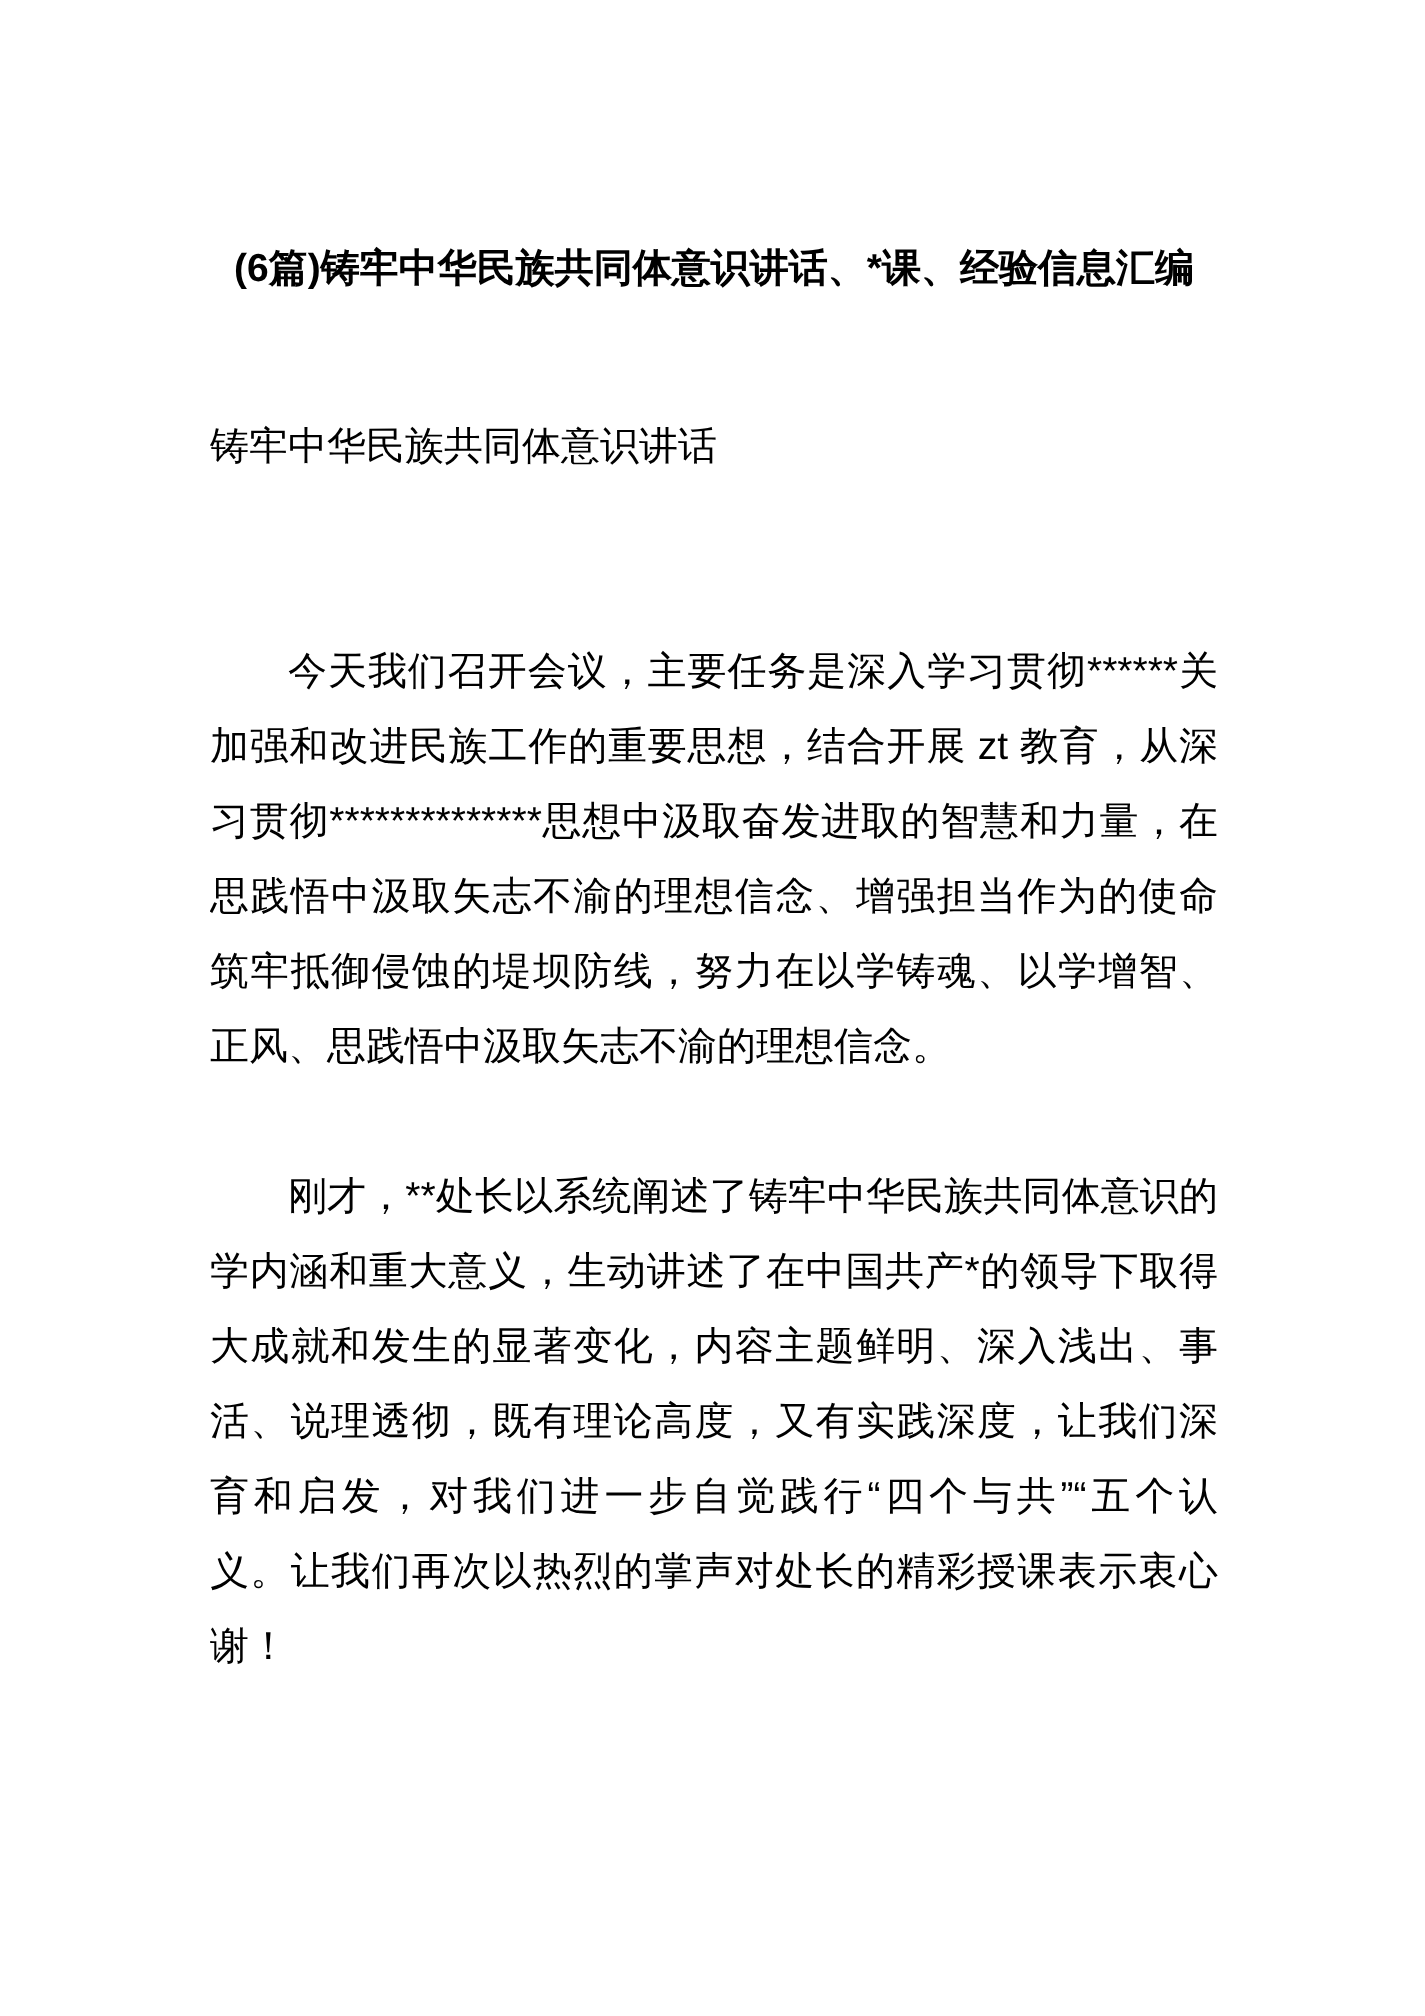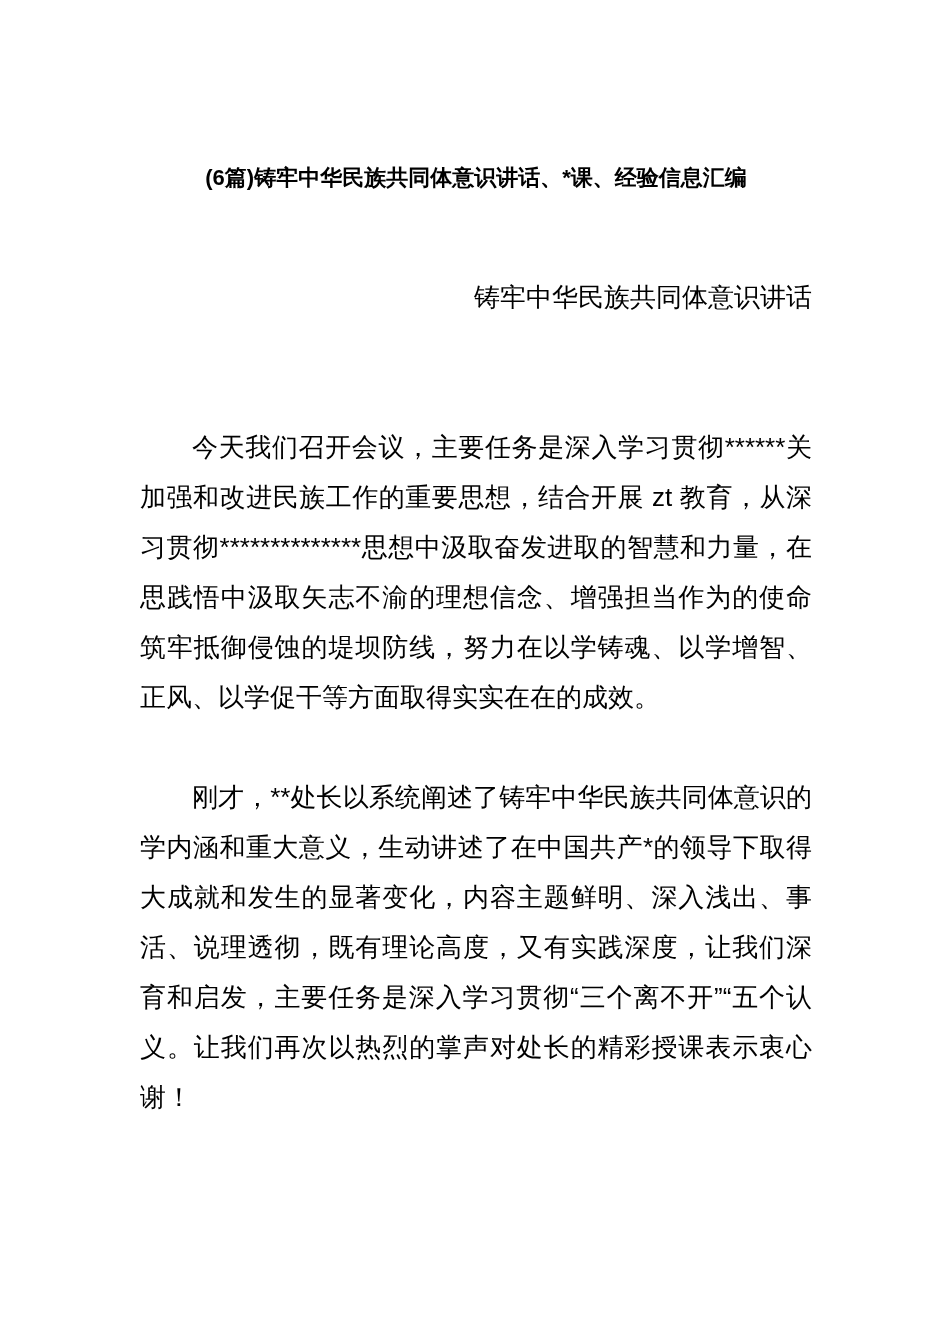--- a/index.html
+++ b/index.html
@@ -12,34 +12,34 @@
     font-family: "Liberation Sans", sans-serif;
     overflow: hidden;
   }
   .doc {
     display: flex;
     flex-direction: column;
     padding: 0 138px 0 140px; 
   }
   .title {
     margin-top: 153px;
-    font-size: 22px;
+    font-size: 26px;
     font-weight: 700;
     line-height: 50px;
     height: 50px;
     text-align: center;
     white-space: nowrap;
   }
   .subtitle {
     margin-top: 69px;
     font-size: 26px;
     font-weight: 400;
     line-height: 50px;
     height: 50px;
-    text-align: right;
+    text-align: left;
   }
   .paragraph { margin-top: 50px; }
   .paragraph:nth-of-type(1) { margin-top: 100px; }
   .line {
     font-size: 26px;
     line-height: 50px;
     height: 50px;
     overflow: hidden;
     text-align: justify;
     text-align-last: justify;
@@ -54,26 +54,26 @@
   <div class="doc">
     <div class="title">(6篇)铸牢中华民族共同体意识讲话、*课、经验信息汇编</div>
     <div class="subtitle">铸牢中华民族共同体意识讲话</div>
     <div>
         <div class="paragraph">
           <div class="line first">今天我们召开会议，主要任务是深入学习贯彻******关于</div>
           <div class="line">加强和改进民族工作的重要思想，结合开展 zt 教育，从深入学</div>
           <div class="line">习贯彻**************思想中汲取奋发进取的智慧和力量，在学</div>
           <div class="line">思践悟中汲取矢志不渝的理想信念、增强担当作为的使命责任、</div>
           <div class="line">筑牢抵御侵蚀的堤坝防线，努力在以学铸魂、以学增智、以学</div>
-          <div class="line last">正风、以学促干等方面取得实实在在的成效。</div>
+          <div class="line last">正风、思践悟中汲取矢志不渝的理想信念。</div>
         </div>
         <div class="paragraph">
           <div class="line first">刚才，**处长以系统阐述了铸牢中华民族共同体意识的科</div>
           <div class="line">学内涵和重大意义，生动讲述了在中国共产*的领导下取得的巨</div>
           <div class="line">大成就和发生的显著变化，内容主题鲜明、深入浅出、事例鲜</div>
           <div class="line">活、说理透彻，既有理论高度，又有实践深度，让我们深受教</div>
-          <div class="line">育和启发，主要任务是深入学习贯彻“三个离不开”“五个认</div>
+          <div class="line">育和启发，对我们进一步自觉践行“四个与共”“五个认</div>
           <div class="line">义。让我们再次以热烈的掌声对处长的精彩授课表示衷心的感</div>
           <div class="line last">谢！</div>
         </div>
       </div>
   </div>
 </div>
 
 </body></html>

